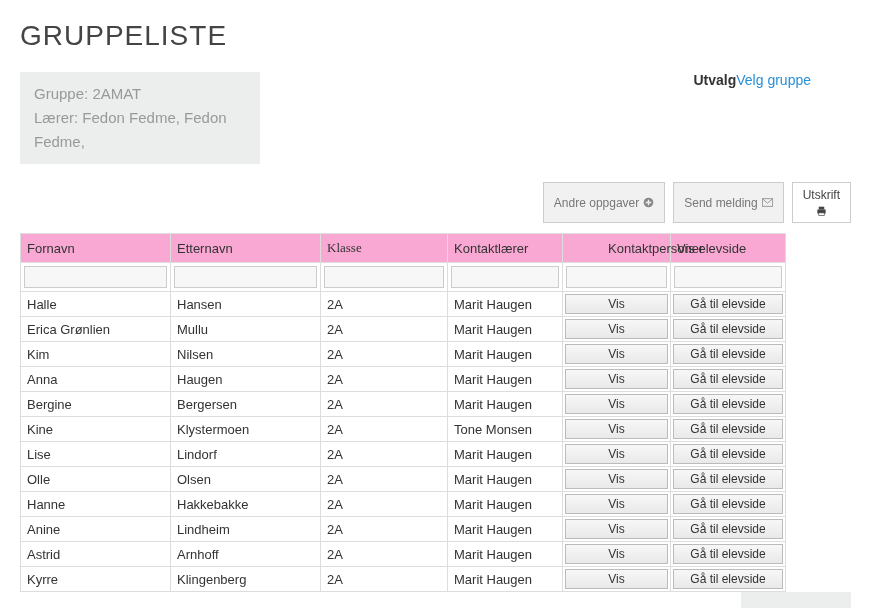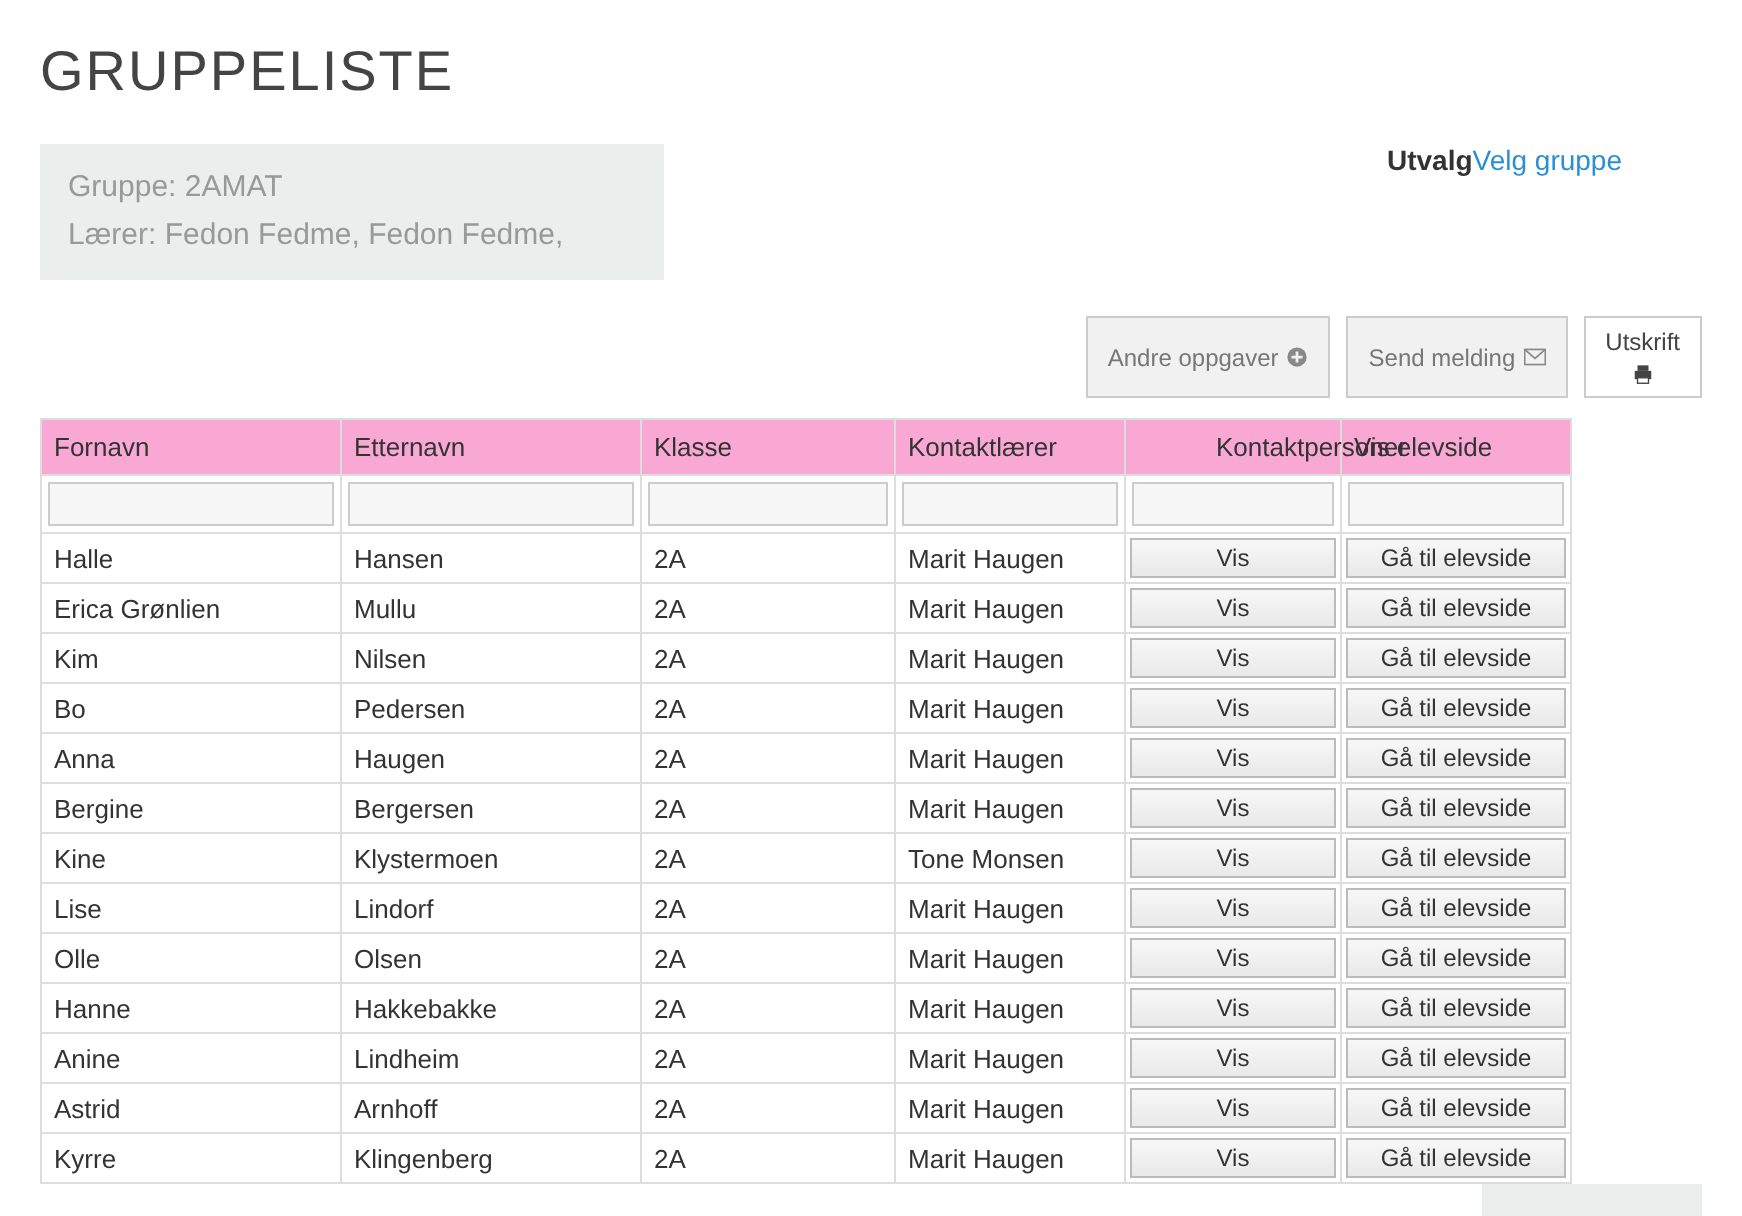--- a/index.html
+++ b/index.html
@@ -25,21 +25,21 @@
       display: flex;
       justify-content: space-between;
       align-items: flex-start;
       margin-bottom: 18px;
     }
     .group-info {
       background: #eceded;
       padding: 10px 14px;
       color: #999;
       font-size: 15px;
-      width: 312px;
+      width: 240px;
       line-height: 1.6;
     }
     .selection-area {
       display: flex;
       align-items: center;
       padding-right: 40px;
     }
     .selection-label {
       font-weight: bold;
       color: #333;
@@ -88,21 +88,21 @@
       table-layout: fixed;
     }
     th, td {
       border: 1px solid #ddd;
       padding: 4px 6px;
       text-align: left;
       font-size: 13px;
     }
     th.col-fornavn { width: 150px; }
     th.col-etternavn { width: 150px; }
-    th.col-klasse { width: 127px; }
+    th.col-klasse { width: 127px; font-family: Liberation Serif, serif; }
     th.col-kontaktlarer { width: 115px; }
     th.col-kontaktpersoner { width: 108px; padding-left: 45px; }
     th.col-vis { width: 115px; }
 
     thead th {
       background: #f9a8d4;
       font-weight: normal;
       color: #333;
       padding: 6px;
     }
@@ -245,32 +245,20 @@
           <td>2A</td>
           <td>Marit Haugen</td>
           <td class="btn-cell">
             <button class="cell-btn">Vis</button>
           </td>
           <td class="btn-cell">
             <button class="cell-btn">Gå til elevside</button>
           </td>
         </tr>
         <tr>
-          <td>Bo</td>
-          <td>Pedersen</td>
-          <td>2A</td>
-          <td>Marit Haugen</td>
-          <td class="btn-cell">
-            <button class="cell-btn">Vis</button>
-          </td>
-          <td class="btn-cell">
-            <button class="cell-btn">Gå til elevside</button>
-          </td>
-        </tr>
-        <tr>
           <td>Anna</td>
           <td>Haugen</td>
           <td>2A</td>
           <td>Marit Haugen</td>
           <td class="btn-cell">
             <button class="cell-btn">Vis</button>
           </td>
           <td class="btn-cell">
             <button class="cell-btn">Gå til elevside</button>
           </td>

